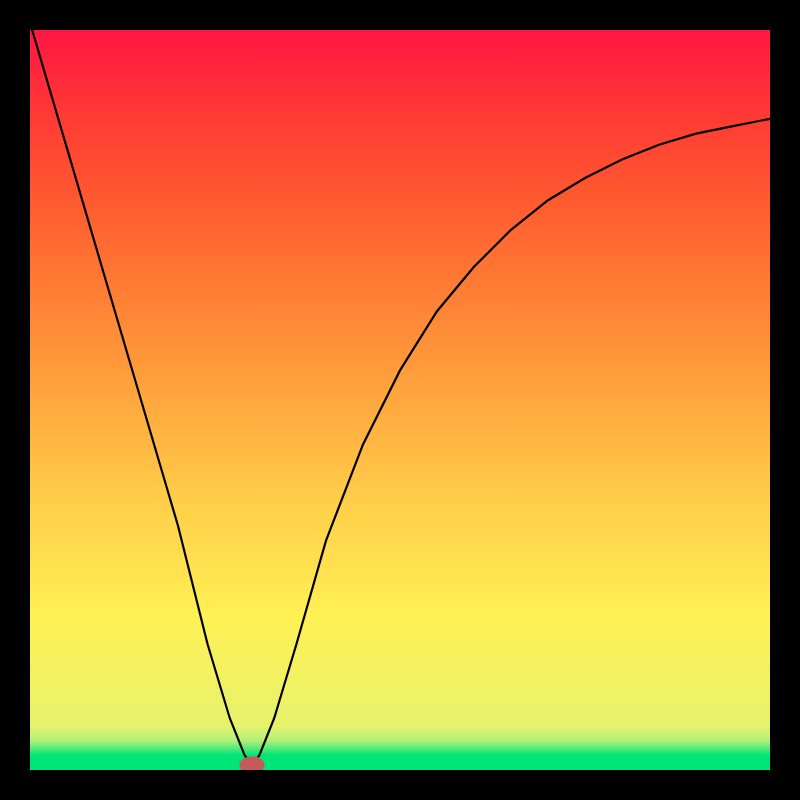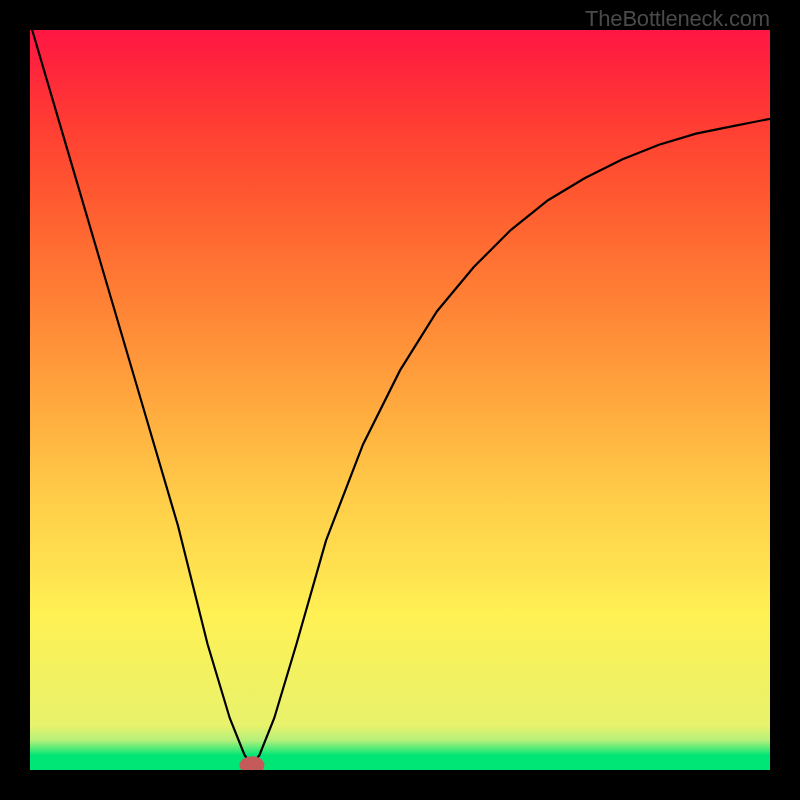--- a/index.html
+++ b/index.html
@@ -61,21 +61,20 @@
     font-size: 22px;
     font-weight: 500;
     color: #4a4a4a;
     letter-spacing: -0.2px;
   }
 </style>
 </head>
 <body>
 
 <div class="frame">
-  <div class="watermark">TheBottleneck.com</div>
 
   <div class="plot-area">
     <div class="gradient-bg"></div>
     <svg class="curve-svg" viewBox="0 0 740 740" preserveAspectRatio="none">
       <path id="curve-path" class="curve-path" d="M 0.00 -7.40 L 37.00 118.40 L 74.00 244.20 L 111.00 370.00 L 148.00 495.80 L 177.60 614.20 L 199.80 688.20 L 214.60 725.20 L 222.00 734.82 L 229.40 725.20 L 244.20 688.20 L 266.40 614.20 L 296.00 510.60 L 333.00 414.40 L 370.00 340.40 L 407.00 281.20 L 444.00 236.80 L 481.00 199.80 L 518.00 170.20 L 555.00 148.00 L 592.00 129.50 L 629.00 114.70 L 666.00 103.60 L 703.00 96.20 L 740.00 88.80"></path>
     </svg>
     <div id="marker" class="marker" style="left: 222px; top: 734.82px; width: 25.16px; height: 17.76px; background: rgb(197, 90, 90);"></div>
   </div>
 </div>
 

